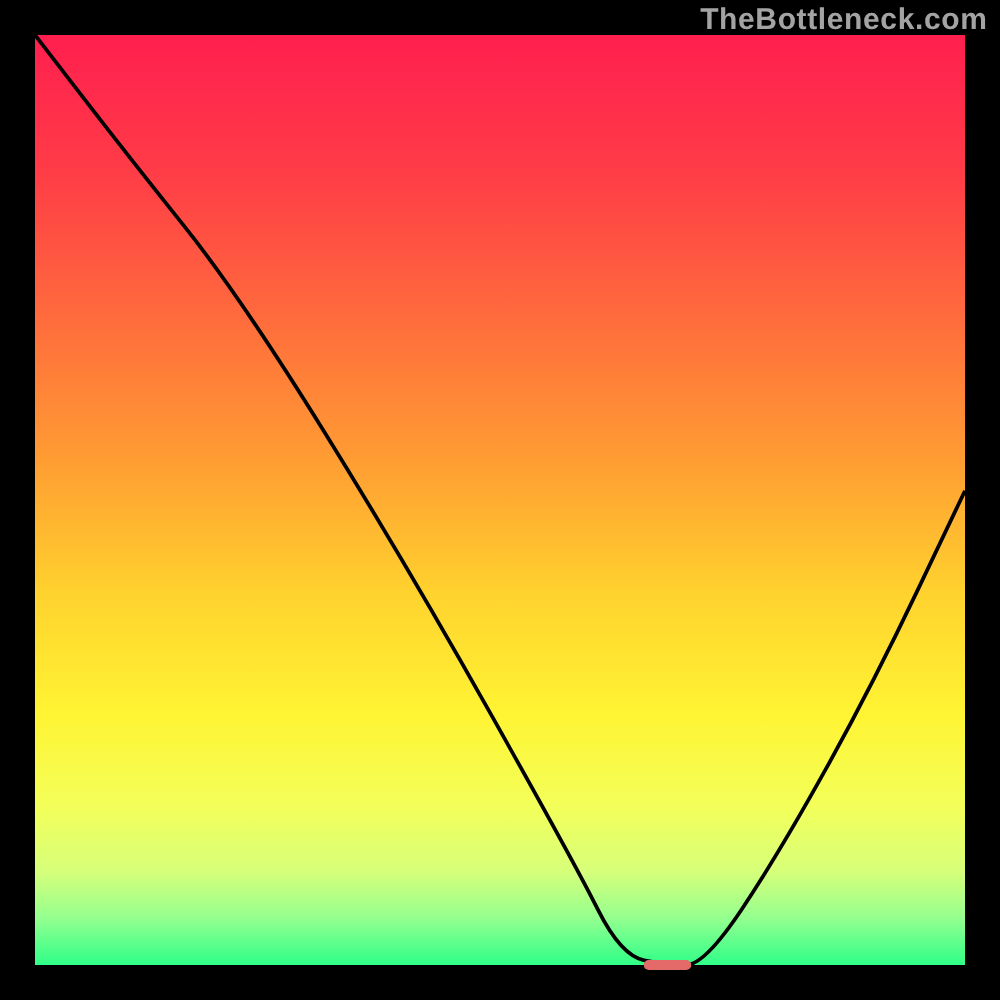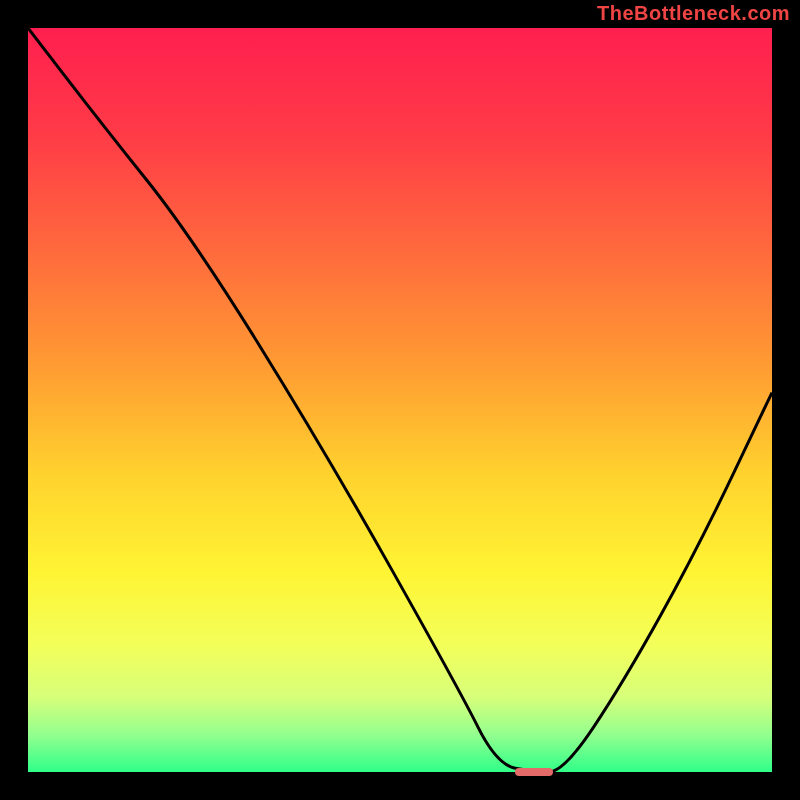--- a/index.html
+++ b/index.html
@@ -13,22 +13,22 @@
   .frame {
     position: relative;
     width: 800px;
     height: 800px;
     background: #000;
   }
   .watermark {
     position: absolute;
     top: 2px;
     right: 10px;
-    color: #ef4444;
-    font-size: 20px;
+    color: #a3a3a3;
+    font-size: 24px;
     font-weight: 600;
     letter-spacing: 0.5px;
     z-index: 5;
   }
   .plot {
     position: absolute;
     left: 28px;
     top: 28px;
     width: 744px;
     height: 744px;

